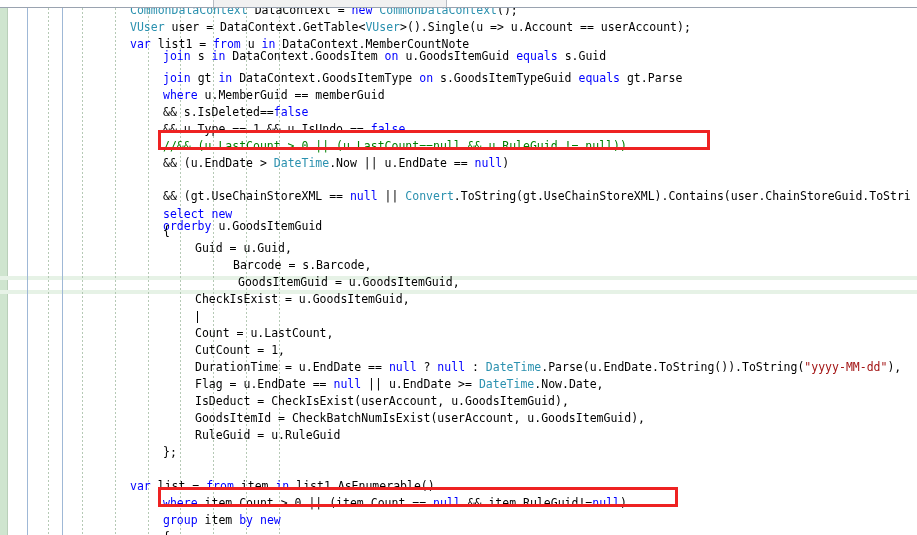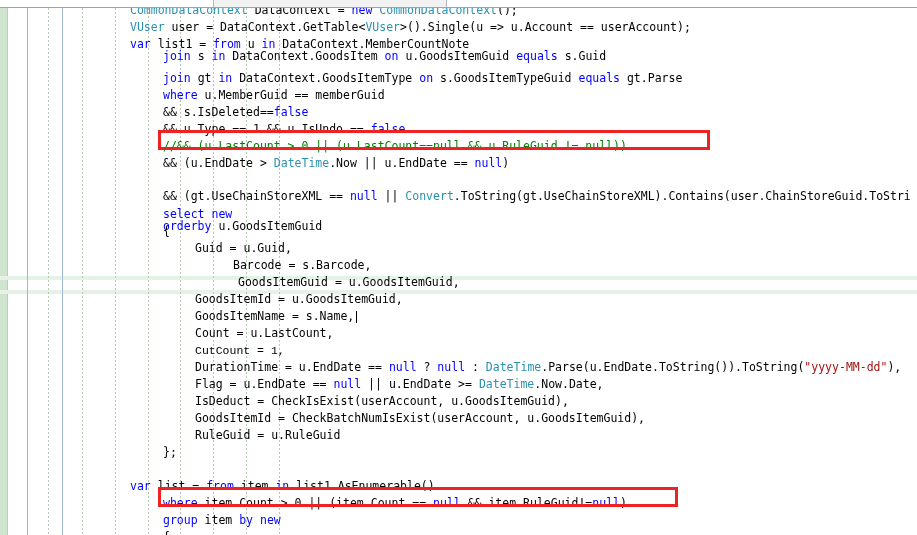--- a/index.html
+++ b/index.html
@@ -148,24 +148,24 @@
         <div class="line" style="left: 163px; top: 113px;"><span class="plain">&amp;&amp; u.Type == 1 &amp;&amp; u.IsUndo == </span><span class="kw">false</span></div>
         <div class="line" style="left: 163px; top: 130px;"><span class="cmt">//&amp;&amp; (u.LastCount &gt; 0 || (u.LastCount==null &amp;&amp; u.RuleGuid != null))</span></div>
         <div class="line" style="left: 163px; top: 147px;"><span class="plain">&amp;&amp; (u.EndDate &gt; </span><span class="type">DateTime</span><span class="plain">.Now || u.EndDate == </span><span class="kw">null</span><span class="plain">)</span></div>
         <div class="line" style="left: 163px; top: 180px;"><span class="plain">&amp;&amp; (gt.UseChainStoreXML == </span><span class="kw">null</span><span class="plain"> || </span><span class="type">Convert</span><span class="plain">.ToString(gt.UseChainStoreXML).Contains(user.ChainStoreGuid.ToStri</span></div>
         <div class="line" style="left: 163px; top: 181px; margin-top: 29px;"><span class="kw">orderby</span><span class="plain"> u.GoodsItemGuid</span></div>
         <div class="line" style="left: 163px; top: 198px;"><span class="kw">select</span><span class="plain"> </span><span class="kw">new</span></div>
         <div class="line" style="left: 163px; top: 215px;"><span class="plain">{</span></div>
         <div class="line" style="left: 195px; top: 232px;"><span class="plain">Guid = u.Guid,</span></div>
         <div class="line" style="left: 195px; top: 249px; margin-left: 38px;"><span class="plain">Barcode = s.Barcode,</span></div>
         <div class="line" style="left: 190px; top: 266px; margin-left: 48px;"><span class="plain">GoodsItemGuid = u.GoodsItemGuid,</span></div>
-        <div class="line" style="left: 195px; top: 283px;"><span class="plain">GoodsItemId = u.GoodsItemGuid,</span></div>
-        <div class="line" style="left: 195px; top: 300px;"><span class="plain">GoodsItemName = s.Name,</span><span style="display: inline-block; width: 1px; height: 12px; background: rgb(0, 0, 0); vertical-align: middle; margin-left: 2px;"></span></div>
+        <div class="line" style="left: 195px; top: 283px;"><span class="plain">CheckIsExist = u.GoodsItemGuid,</span></div>
+        <div class="line" style="left: 195px; top: 300px;"><span style="display: inline-block; width: 1px; height: 12px; background: rgb(0, 0, 0); vertical-align: middle; margin-left: 2px;"></span></div>
         <div class="line" style="left: 195px; top: 317px;"><span class="plain">Count = u.LastCount,</span></div>
-        <div class="line" style="left: 195px; top: 334px; font-family: Liberation Mono, monospace;"><span class="plain">CutCount = 1,</span></div>
+        <div class="line" style="left: 195px; top: 334px;"><span class="plain">CutCount = 1,</span></div>
         <div class="line" style="left: 195px; top: 351px;"><span class="plain">DurationTime = u.EndDate == </span><span class="kw">null</span><span class="plain"> ? </span><span class="kw">null</span><span class="plain"> : </span><span class="type">DateTime</span><span class="plain">.Parse(u.EndDate.ToString()).ToString(</span><span class="str">"yyyy-MM-dd"</span><span class="plain">),</span></div>
         <div class="line" style="left: 195px; top: 368px;"><span class="plain">Flag = u.EndDate == </span><span class="kw">null</span><span class="plain"> || u.EndDate &gt;= </span><span class="type">DateTime</span><span class="plain">.Now.Date,</span></div>
         <div class="line" style="left: 195px; top: 385px;"><span class="plain">IsDeduct = CheckIsExist(userAccount, u.GoodsItemGuid),</span></div>
         <div class="line" style="left: 195px; top: 402px;"><span class="plain">GoodsItemId = CheckBatchNumIsExist(userAccount, u.GoodsItemGuid),</span></div>
         <div class="line" style="left: 195px; top: 419px;"><span class="plain">RuleGuid = u.RuleGuid</span></div>
         <div class="line" style="left: 163px; top: 436px;"><span class="plain">};</span></div>
         <div class="line" style="left: 130px; top: 470px;"><span class="kw">var</span><span class="plain"> list = </span><span class="kw">from</span><span class="plain"> item </span><span class="kw">in</span><span class="plain"> list1.AsEnumerable()</span></div>
         <div class="line" style="left: 163px; top: 487px;"><span class="kw">where</span><span class="plain"> item.Count &gt; 0 || (item.Count == </span><span class="kw">null</span><span class="plain"> &amp;&amp; item.RuleGuid!=</span><span class="kw">null</span><span class="plain">)</span></div>
         <div class="line" style="left: 163px; top: 504px;"><span class="kw">group</span><span class="plain"> item </span><span class="kw">by</span><span class="plain"> </span><span class="kw">new</span></div>
         <div class="line" style="left: 163px; top: 521px;"><span class="plain">{</span></div>

